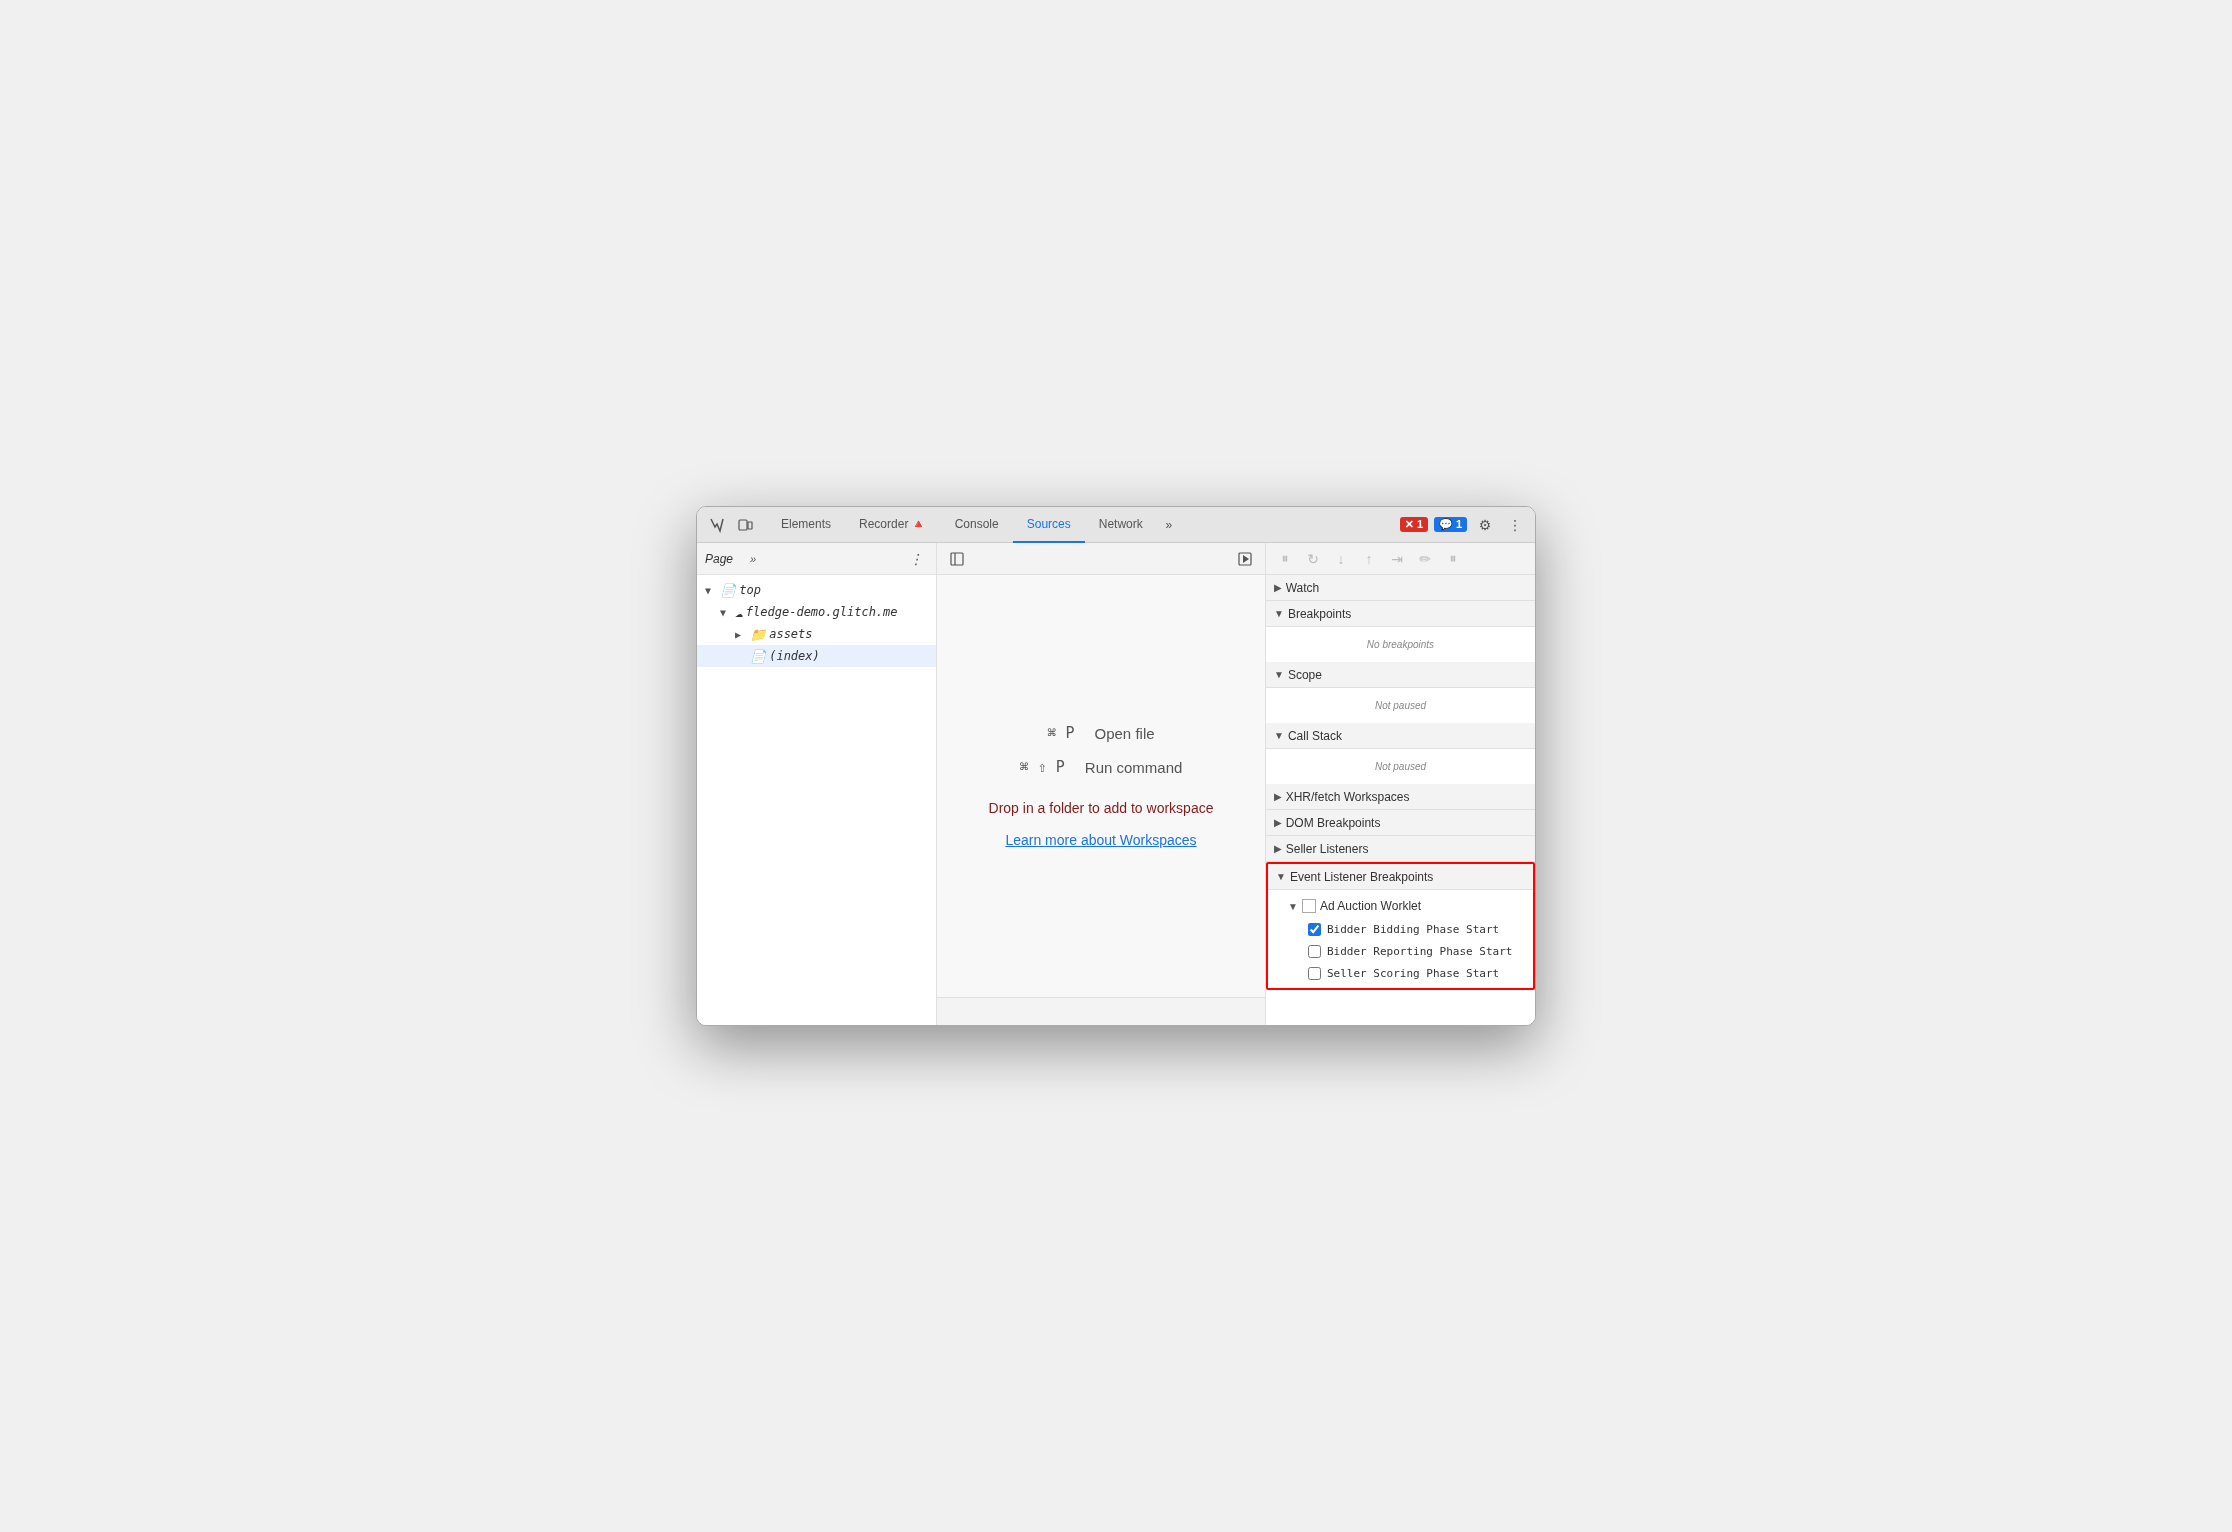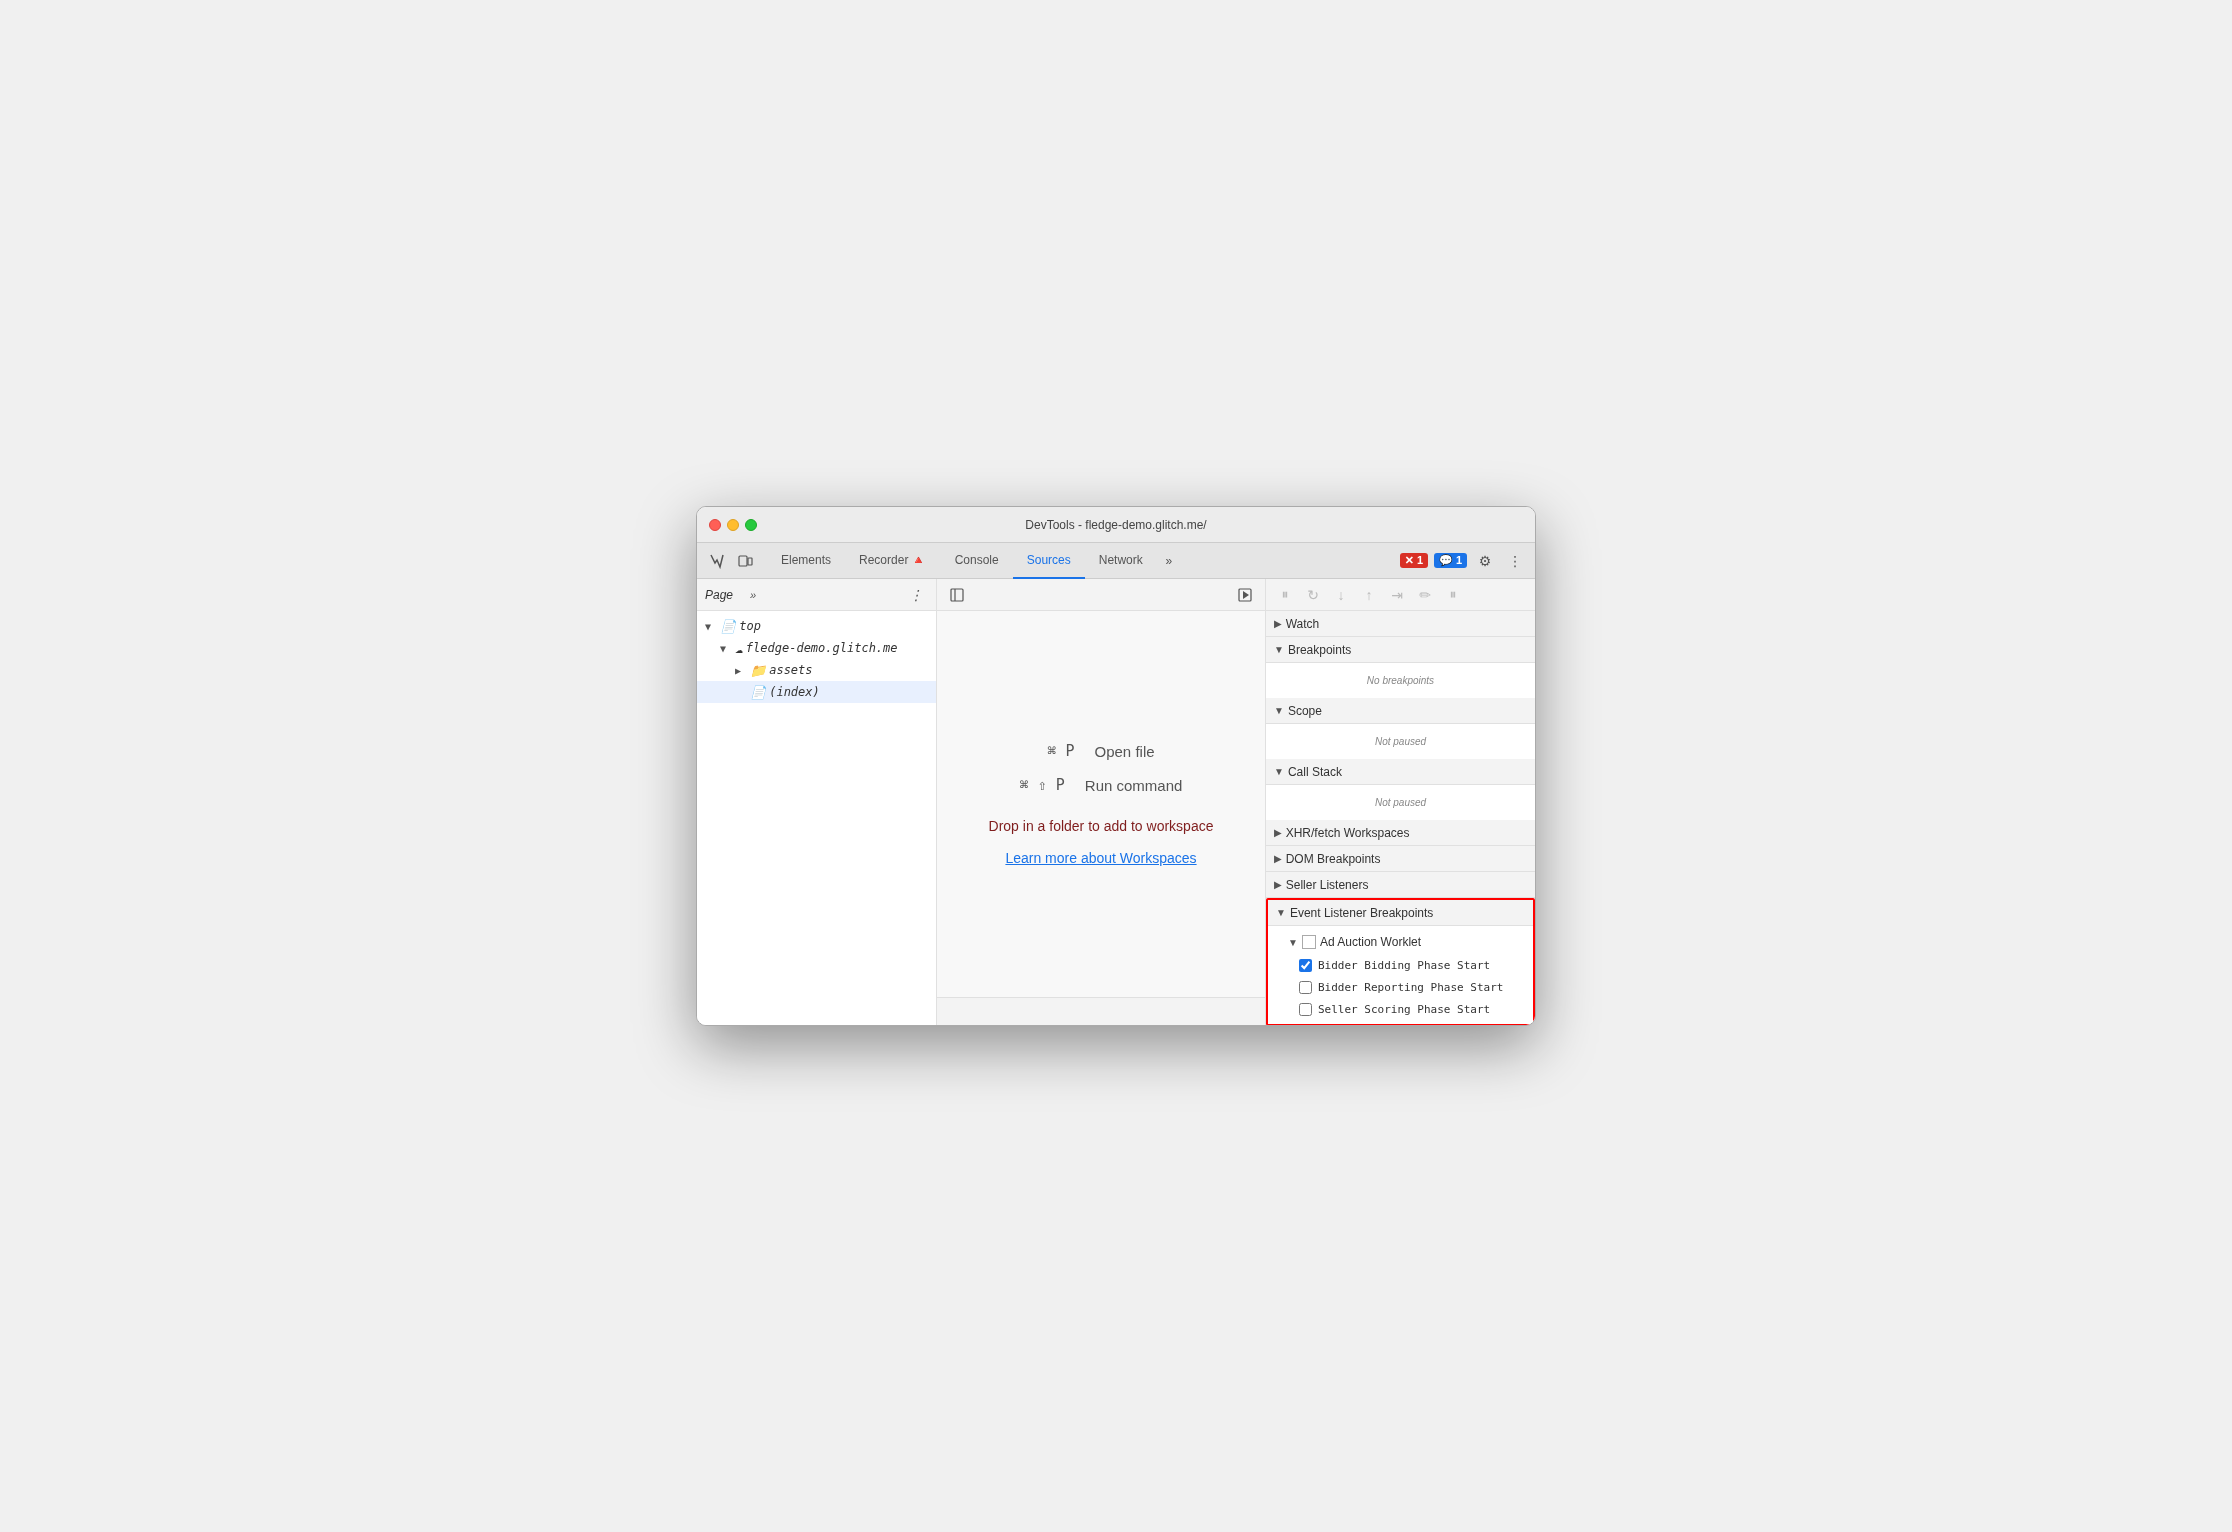--- a/index.html
+++ b/index.html
@@ -349,21 +349,21 @@
       gap: 4px;
       cursor: pointer;
       font-size: 12px;
       color: #333;
     }
 
     .checkbox-item {
       height: 22px;
       display: flex;
       align-items: center;
-      padding: 0 8px 0 31px;
+      padding: 0 8px 0 40px;
       gap: 6px;
       font-size: 11px;
       font-family: monospace;
       color: #333;
     }
 
     .checkbox-item input[type="checkbox"] {
       width: 13px;
       height: 13px;
       cursor: pointer;
@@ -379,28 +379,20 @@
     
     ::-webkit-scrollbar { width: 6px; height: 6px; }
     ::-webkit-scrollbar-track { background: transparent; }
     ::-webkit-scrollbar-thumb { background: #ccc; border-radius: 3px; }
   </style>
 </head>
 <body>
 
 <div class="window">
 
-  <div class="title-bar">
-    <div class="traffic-lights">
-      <div class="traffic-light close"></div>
-      <div class="traffic-light minimize"></div>
-      <div class="traffic-light maximize"></div>
-    </div>
-    <span class="title-text">DevTools - fledge-demo.glitch.me/</span>
-  </div>
 
   <div class="tab-bar">
     <div class="tab-bar-left">
       <div class="icon-btn" title="Inspect">
         <svg width="16" height="16" viewBox="0 0 16 16" fill="none">
           <path d="M2 2 L6 10 L8 7 L11 14 L14 2" stroke="#555" stroke-width="1.5" fill="none"></path>
         </svg>
       </div>
       <div class="icon-btn" title="Toggle device mode">
         <svg width="16" height="16" viewBox="0 0 16 16" fill="none">

